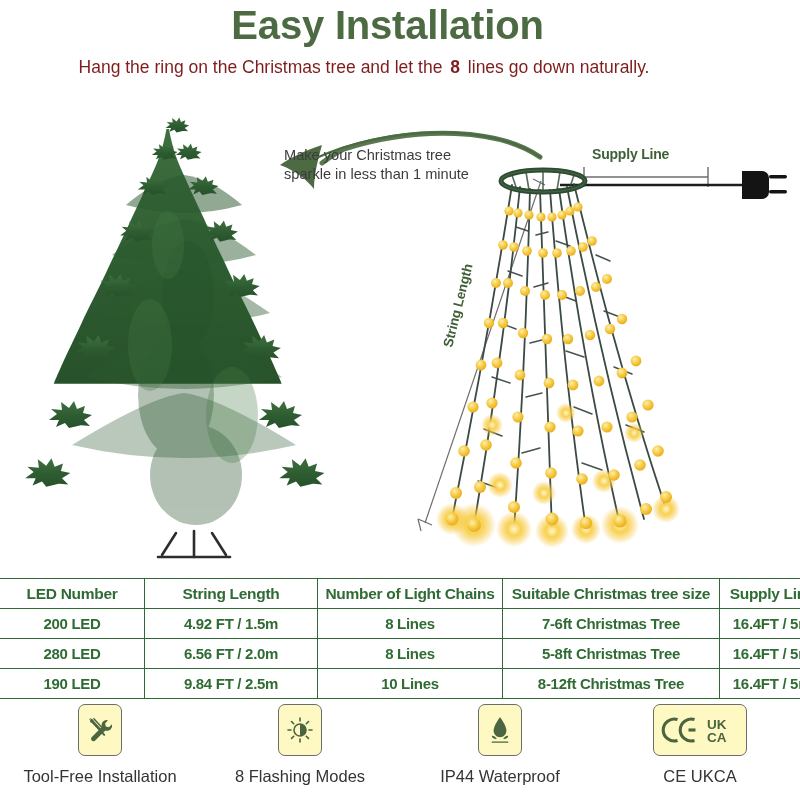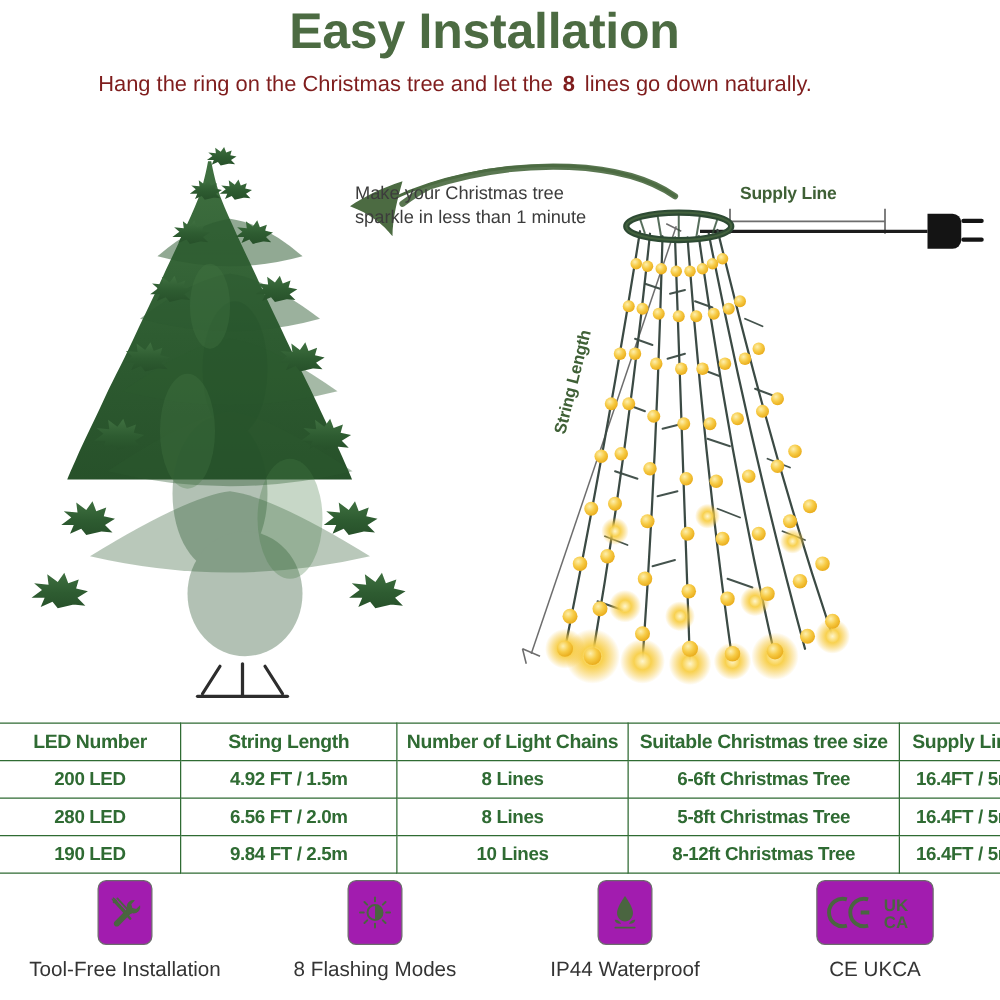--- a/index.html
+++ b/index.html
@@ -148,21 +148,21 @@
     align-items: center;
   }
   .feature-icon {
     width: 42px;
     height: 50px;
     border: 1.4px solid #6c6c6c;
     border-radius: 7px;
     display: flex;
     align-items: center;
     justify-content: center;
-    background: #a21caf;
+    background: #fef9c3;
   }
   .feature-icon.wide {
     width: 92px;
     height: 50px;
   }
   .feature-label {
     margin-top: 11px;
     font-size: 16.5px;
     color: #343434;
     white-space: nowrap;
@@ -455,21 +455,21 @@
       <td class="c0 vline">LED Number</td>
       <td class="c1 vline">String Length</td>
       <td class="c2 vline">Number of Light Chains</td>
       <td class="c3 vline">Suitable Christmas tree size</td>
       <td class="c4">Supply Line</td>
     </tr>
     <tr>
       <td class="c0 vline">200 LED</td>
       <td class="c1 vline">4.92 FT / 1.5m</td>
       <td class="c2 vline">8 Lines</td>
-      <td class="c3 vline">6-6ft Christmas Tree</td>
+      <td class="c3 vline">7-6ft Christmas Tree</td>
       <td class="c4">16.4FT / 5m</td>
     </tr>
     <tr>
       <td class="c0 vline">280 LED</td>
       <td class="c1 vline">6.56 FT / 2.0m</td>
       <td class="c2 vline">8 Lines</td>
       <td class="c3 vline">5-8ft Christmas Tree</td>
       <td class="c4">16.4FT / 5m</td>
     </tr>
     <tr>

